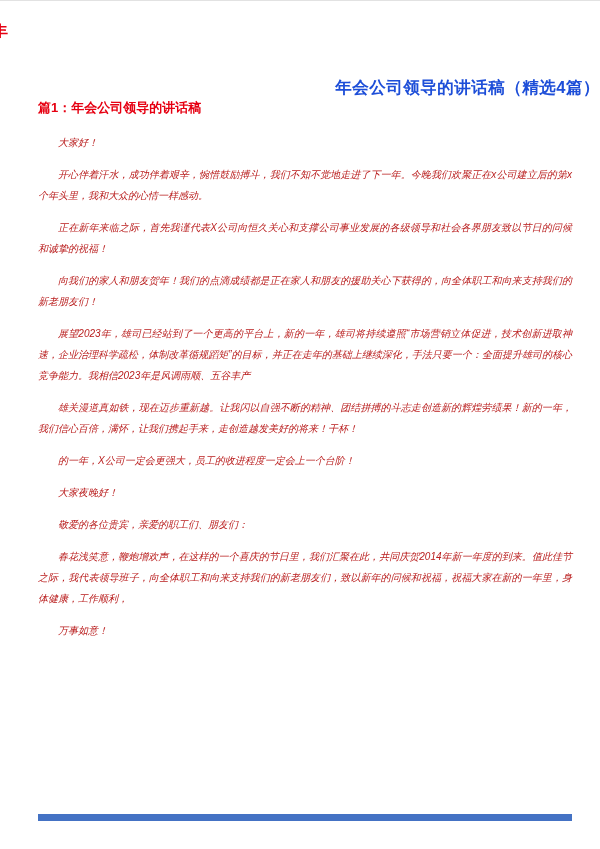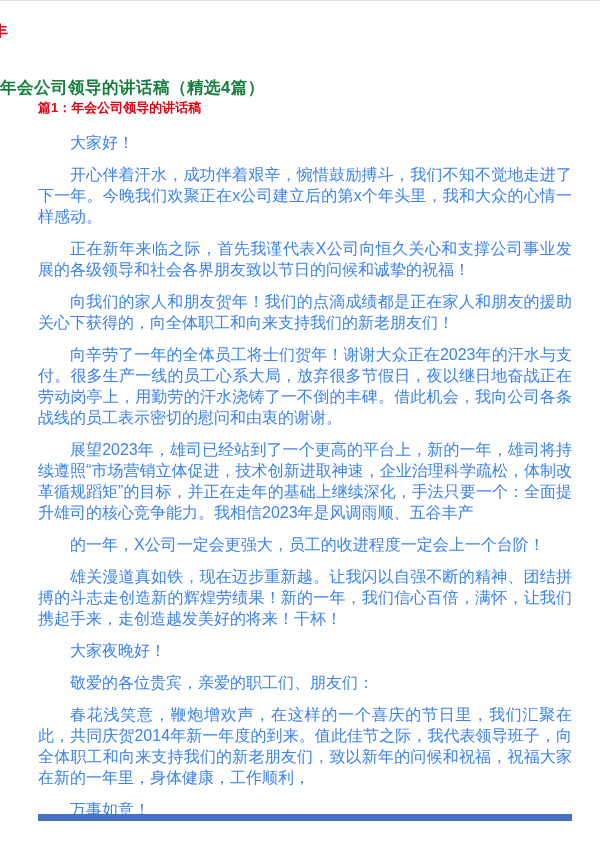--- a/index.html
+++ b/index.html
@@ -19,44 +19,45 @@
   .edge-mark {
     position: absolute;
     left: -7px;
     top: 22px;
     color: #e60012;
     font-size: 15px;
     font-weight: bold;
     line-height: 1;
   }
   .doc-title {
-    text-align: left;
+    text-align: right;
     font-size: 16.5px;
     font-weight: bold;
-    color: #15803d;
+    color: #1d4ed8;
     padding-top: 76px;
     letter-spacing: 0.5px;
   }
   .content {
     padding: 0 28px 0 38px;
   }
   .sec-heading {
     color: #e60012;
     font-size: 13px;
     font-weight: bold;
     margin-bottom: 15px;
     line-height: 18px;
   }
   .para {
-    font-size: 16px;
+    font-size: 10px;
     line-height: 21px;
-    color: #3b82f6;
+    color: #b91c1c;
     text-indent: 2em;
     margin-bottom: 11px;
     text-align: justify;
+    font-style: italic;
   }
   .footer-bar {
     position: absolute;
     left: 38px;
     right: 28px;
     bottom: 28px;
     height: 7px;
     background: #4472c4;
   }
 </style>
@@ -70,24 +71,23 @@
   <h1 class="doc-title">年会公司领导的讲话稿（精选4篇）</h1>
 
   <div class="content">
 
     <div class="section">
       <h2 class="sec-heading">篇1：年会公司领导的讲话稿</h2>
       <p class="para">大家好！</p>
       <p class="para">开心伴着汗水，成功伴着艰辛，惋惜鼓励搏斗，我们不知不觉地走进了下一年。今晚我们欢聚正在x公司建立后的第x个年头里，我和大众的心情一样感动。</p>
       <p class="para">正在新年来临之际，首先我谨代表X公司向恒久关心和支撑公司事业发展的各级领导和社会各界朋友致以节日的问候和诚挚的祝福！</p>
       <p class="para">向我们的家人和朋友贺年！我们的点滴成绩都是正在家人和朋友的援助关心下获得的，向全体职工和向来支持我们的新老朋友们！</p>
-      <p class="para">向辛劳了一年的全体员工将士们贺年！谢谢大众正在2023年的汗水与支付。很多生产一线的员工心系大局，放弃很多节假日，夜以继日地奋战正在劳动岗亭上，用勤劳的汗水浇铸了一不倒的丰碑。借此机会，我向公司各条战线的员工表示密切的慰问和由衷的谢谢。</p>
       <p class="para">展望2023年，雄司已经站到了一个更高的平台上，新的一年，雄司将持续遵照“市场营销立体促进，技术创新进取神速，企业治理科学疏松，体制改革循规蹈矩”的目标，并正在走年的基础上继续深化，手法只要一个：全面提升雄司的核心竞争能力。我相信2023年是风调雨顺、五谷丰产</p>
+      <p class="para">雄关漫道真如铁，现在迈步重新越。让我闪以自强不断的精神、团结拼搏的斗志走创造新的辉煌劳绩果！新的一年，我们信心百倍，满怀，让我们携起手来，走创造越发美好的将来！干杯！</p>
       <p class="para">的一年，X公司一定会更强大，员工的收进程度一定会上一个台阶！</p>
-      <p class="para">雄关漫道真如铁，现在迈步重新越。让我闪以自强不断的精神、团结拼搏的斗志走创造新的辉煌劳绩果！新的一年，我们信心百倍，满怀，让我们携起手来，走创造越发美好的将来！干杯！</p>
     </div>
 
     <div class="section">
       <p class="para">大家夜晚好！</p>
       <p class="para">敬爱的各位贵宾，亲爱的职工们、朋友们：</p>
       <p class="para">春花浅笑意，鞭炮增欢声，在这样的一个喜庆的节日里，我们汇聚在此，共同庆贺2014年新一年度的到来。值此佳节之际，我代表领导班子，向全体职工和向来支持我们的新老朋友们，致以新年的问候和祝福，祝福大家在新的一年里，身体健康，工作顺利，</p>
       <p class="para">万事如意！</p>
     </div>
 
   </div>

